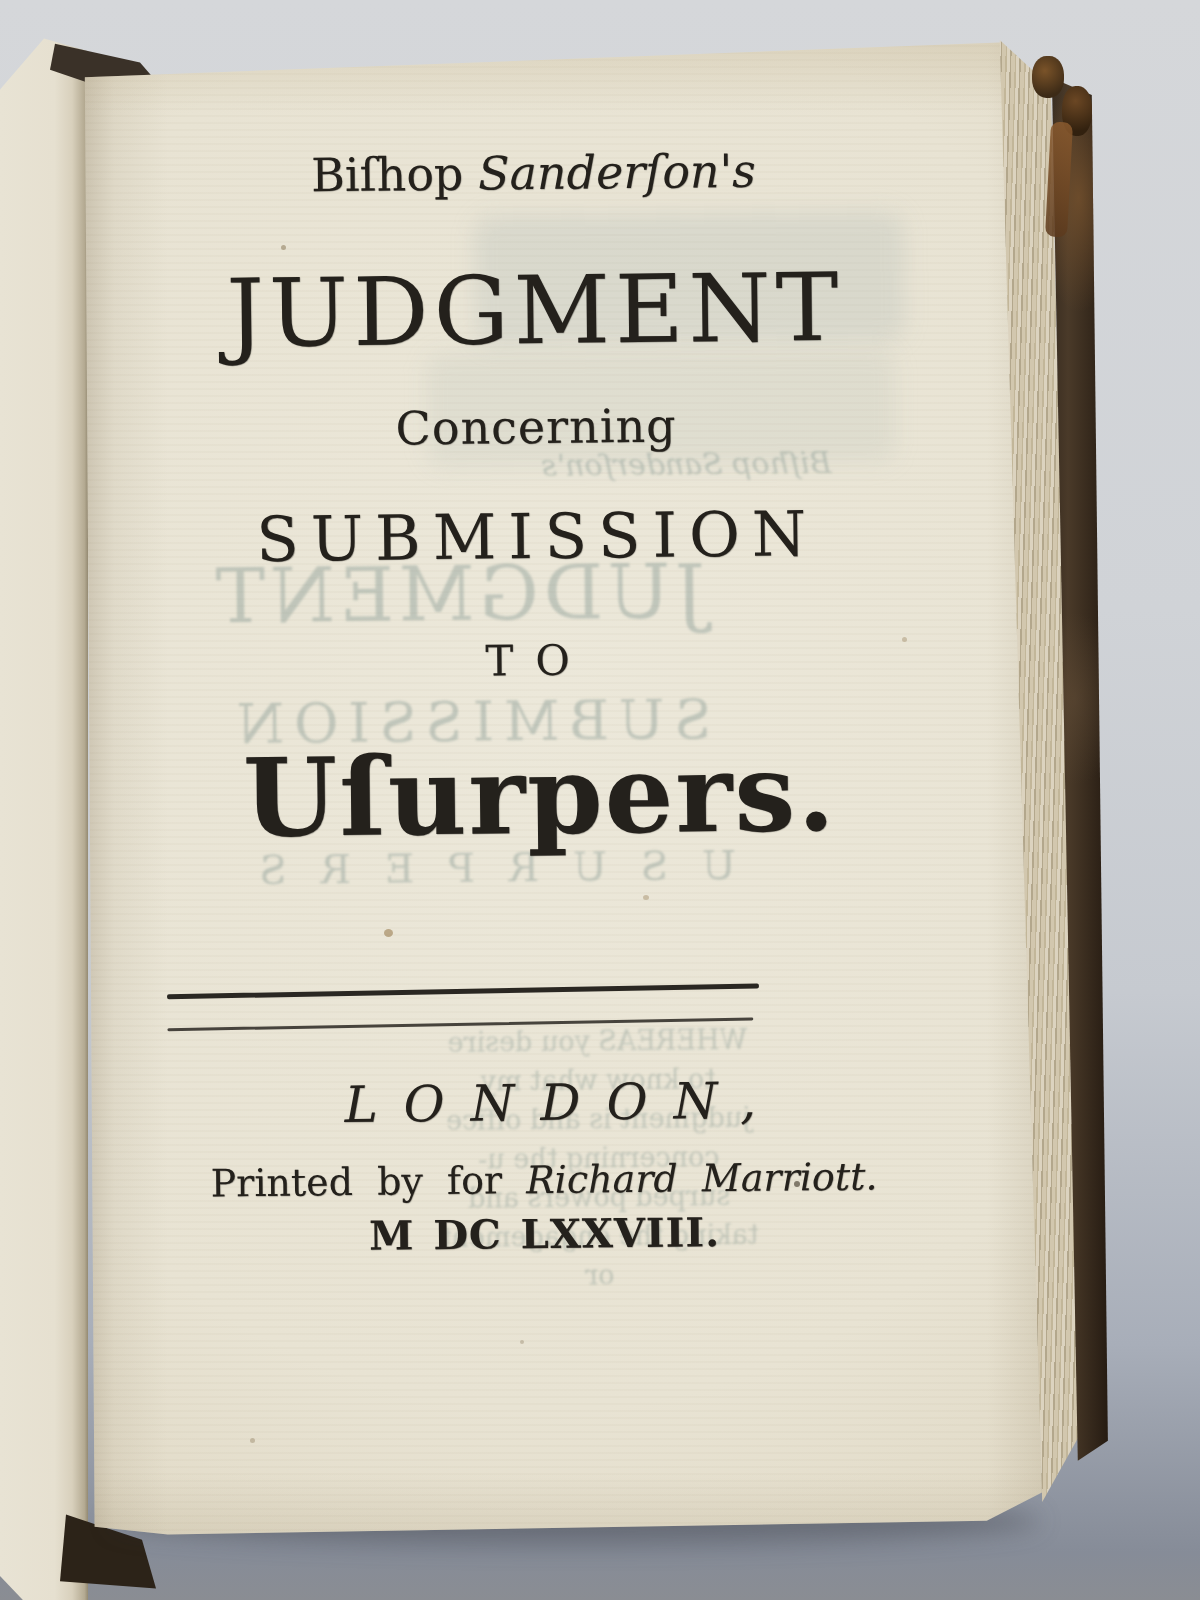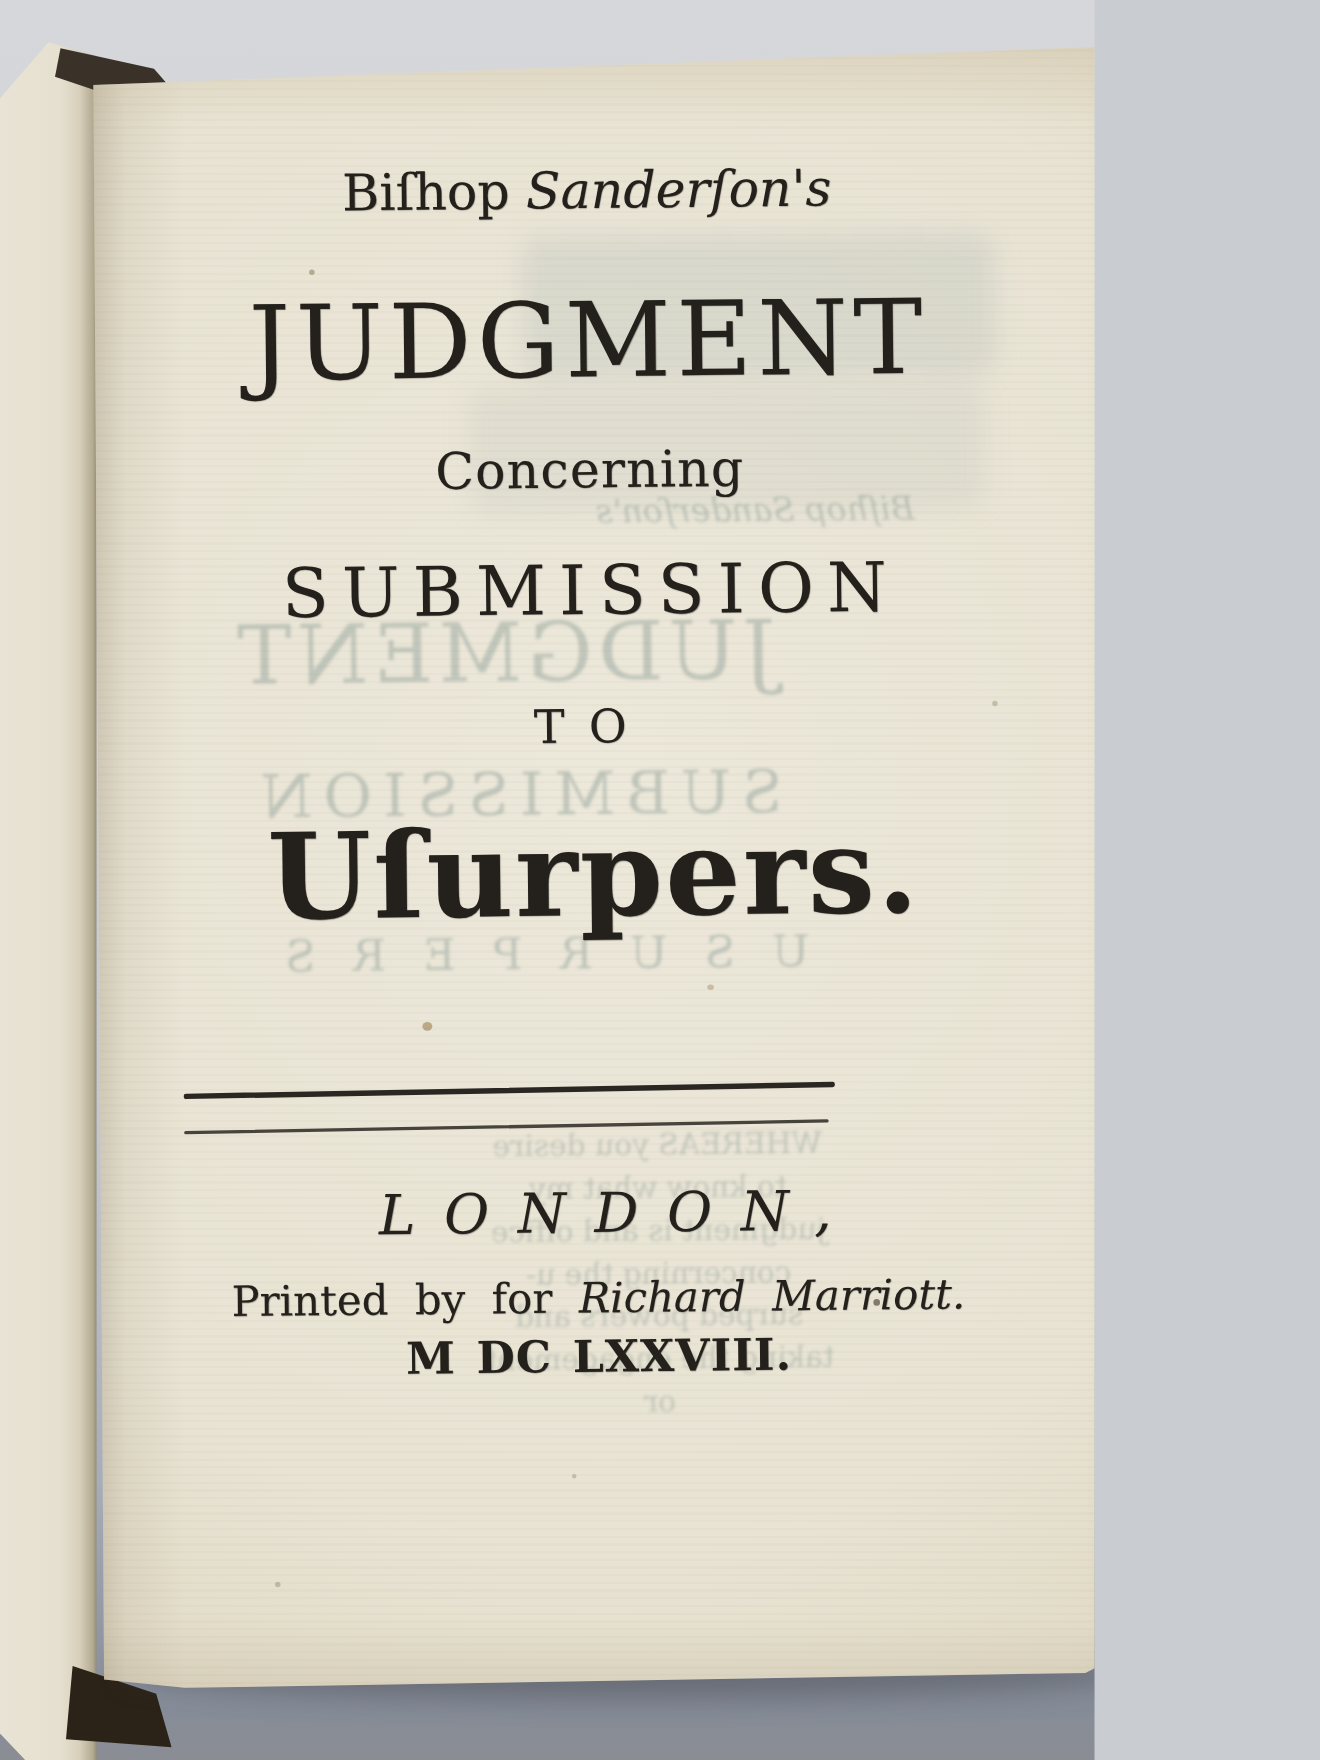--- a/index.html
+++ b/index.html
@@ -1,17 +1,17 @@
 <!DOCTYPE html>
 <html><head>
 <meta charset="utf-8">
 <style>
   html,body{margin:0;padding:0;background:#c9ccd1;}
   .scene{
-    position:relative;width:995px;height:1600px;overflow:hidden;
+    position:relative;width:1200px;height:1600px;overflow:hidden;
     background:linear-gradient(180deg,#d5d7da 0%,#d0d3d7 38%,#c6cad0 62%,#a8aeb9 84%,#868c98 97%,#8a8d93 100%);
     font-family:"DejaVu Serif","Liberation Serif",serif;
   }
   
   .verso-page{
     position:absolute;left:0;top:0;width:88px;height:1600px;
     clip-path:polygon(0% 5.6%,50% 2.4%,100% 3.2%,100% 100%,26% 100%,0% 98.5%);
     background:linear-gradient(90deg,#e8e3d4 0%,#e6e0d0 62%,#d8d0bc 82%,#b4aa92 96%,#948a72 100%);
   }
   .binding-top{

